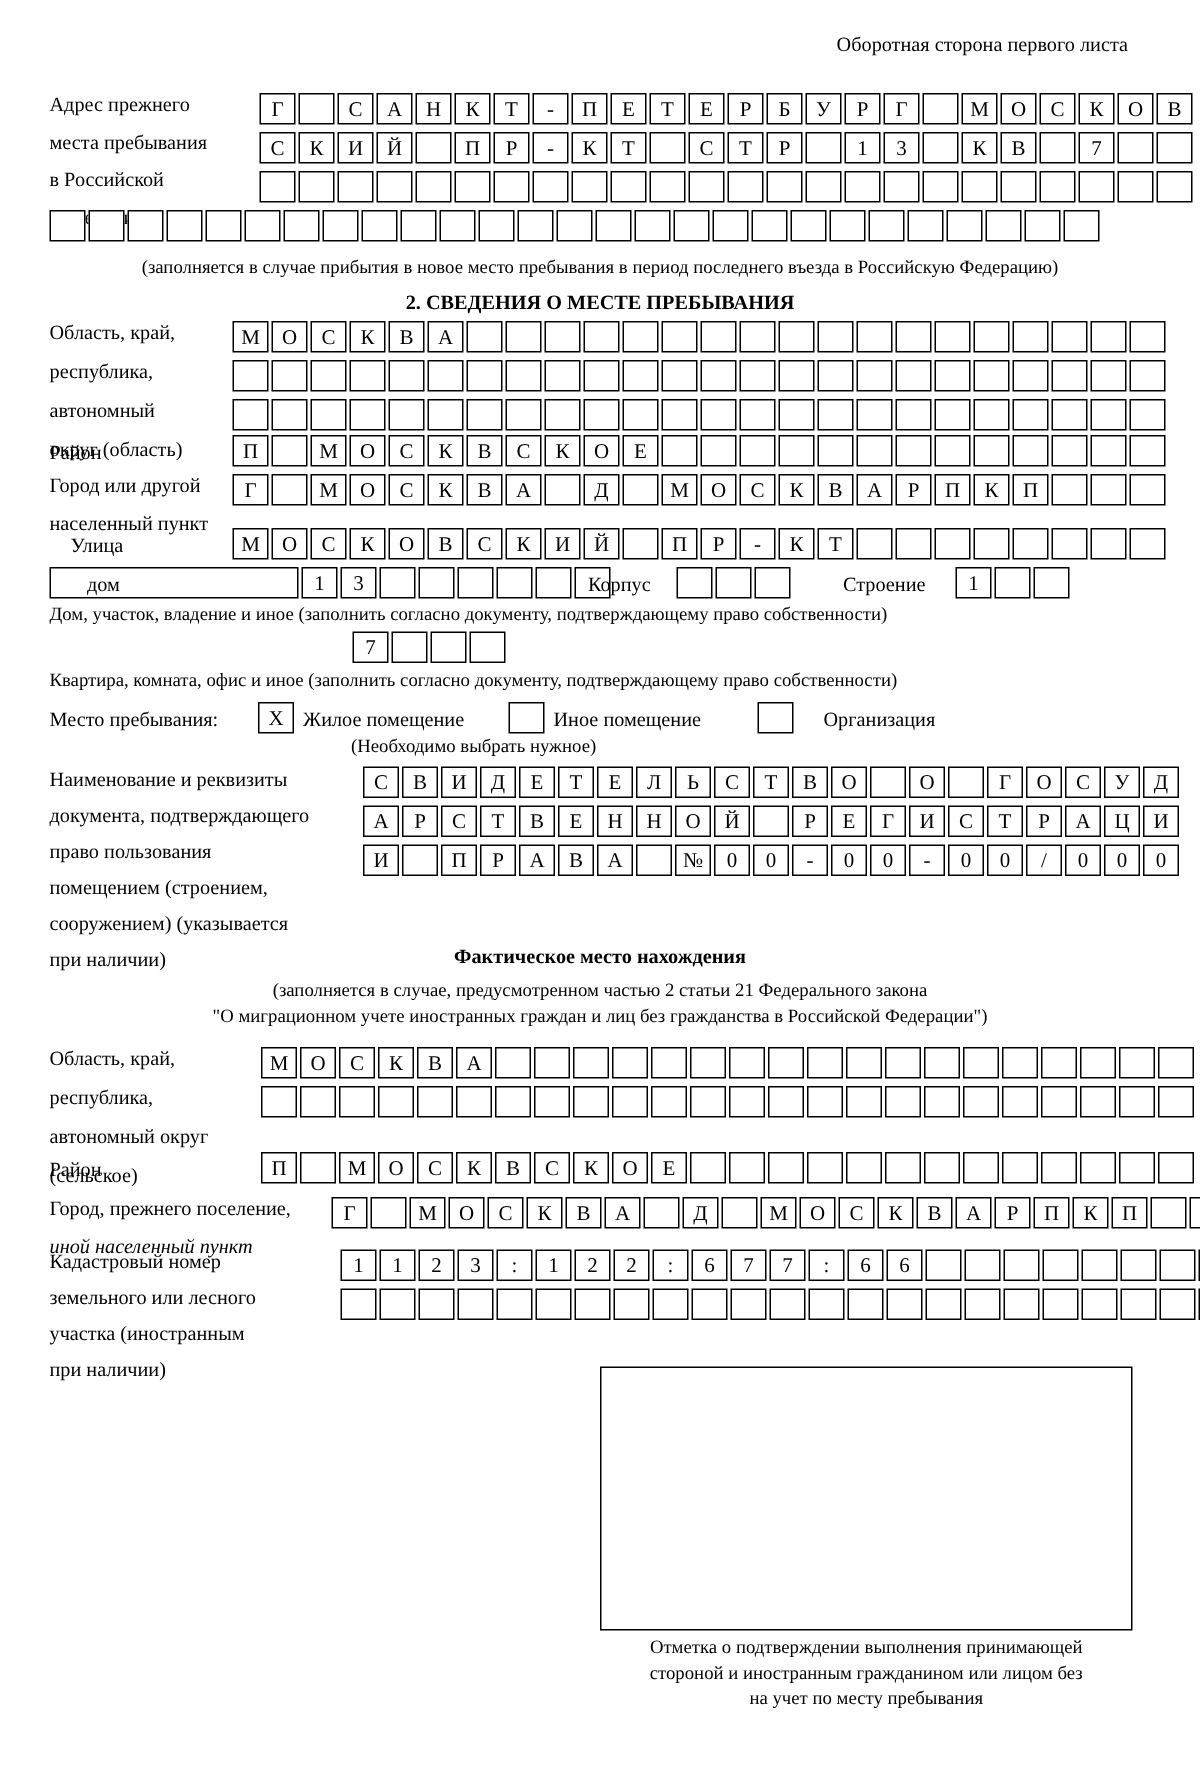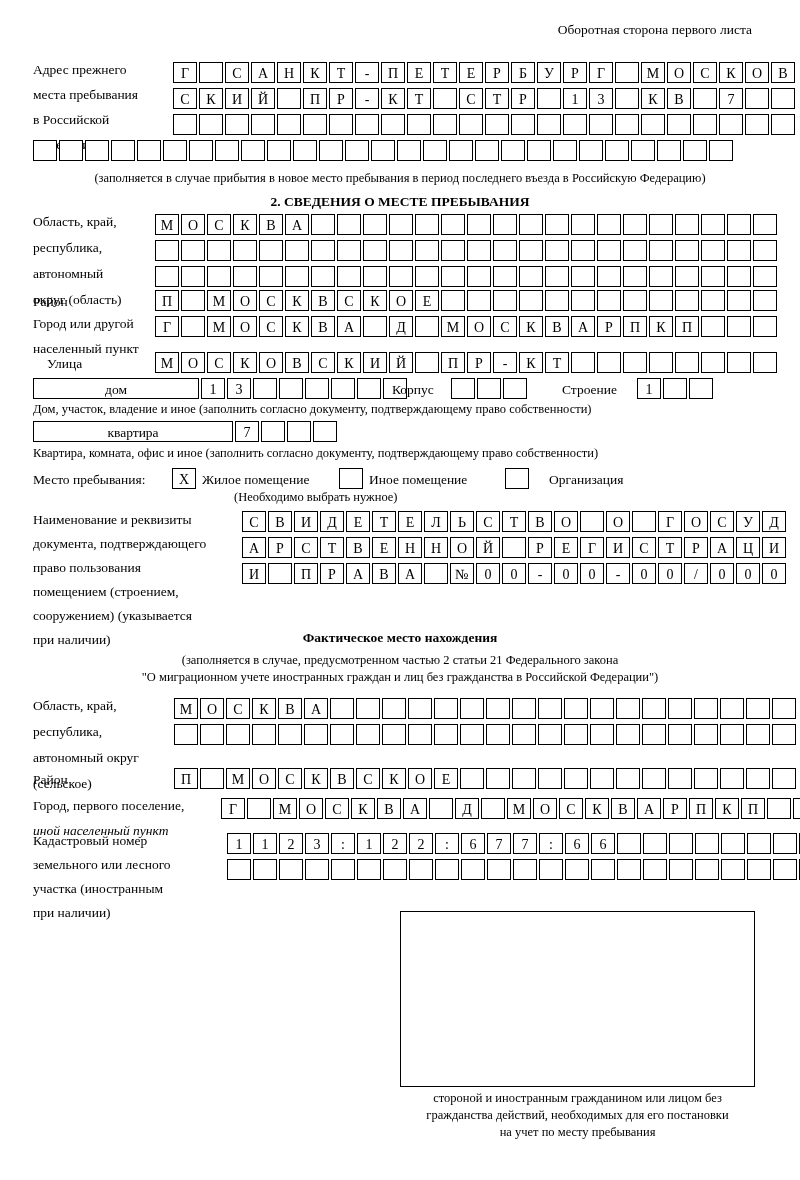--- a/index.html
+++ b/index.html
@@ -53,22 +53,23 @@
     font-weight: bold;
     font-size: 13.5px;
     text-align: center;
   }
   .abs { position: absolute; }
   .wbox {
     border: 1px solid #000;
     box-sizing: border-box;
     height: 21px;
     font-size: 13.5px;
-    text-align: center;
+    text-align: left;
     line-height: 21px;
+    padding-left: 24px;
   }
   .note {
     font-size: 12.5px;
     text-align: center;
   }
   .bigbox {
     border: 1px solid #000;
     box-sizing: border-box;
   }
   .capt {
@@ -398,21 +399,20 @@
   </div>
   <div class="abs label" style="left:562px; top:382px;">Строение</div>
   <div class="abs cells" style="left:637px; top:378px;">
     <div class="cell">1</div>
     <div class="cell"></div>
     <div class="cell"></div>
   </div>
 
   <div class="abs small" style="left:33px; top:402px;">Дом, участок, владение и иное (заполнить согласно документу, подтверждающему право собственности)</div>
 
-  <div class="abs wbox" style="left:33px; top:421px; width:200px;">квартира</div>
   <div class="abs cells" style="left:235px; top:421px;">
     <div class="cell">7</div>
     <div class="cell"></div>
     <div class="cell"></div>
     <div class="cell"></div>
   </div>
 
   <div class="abs small" style="left:33px; top:446px;">Квартира, комната, офис и иное (заполнить согласно документу, подтверждающему право собственности)</div>
 
   <div class="abs label" style="left:33px; top:472px;">Место пребывания:</div>
@@ -589,21 +589,21 @@
     <div class="cell"></div>
     <div class="cell"></div>
     <div class="cell"></div>
     <div class="cell"></div>
     <div class="cell"></div>
     <div class="cell"></div>
     <div class="cell"></div>
   </div>
 
   <div class="abs" style="left:33px; top:798px; width:170px;">
-    <div class="label">Город, первого поселение,</div>
+    <div class="label">Город, прежнего поселение,</div>
     <div class="label" style="margin-top:10px;font-style:italic;">иной населенный пункт</div>
   </div>
   <div class="abs cells" style="left:221px; top:798px;">
     <div class="cell">Г</div>
     <div class="cell"></div>
     <div class="cell">М</div>
     <div class="cell">О</div>
     <div class="cell">С</div>
     <div class="cell">К</div>
     <div class="cell">В</div>
@@ -678,18 +678,18 @@
     <div class="cell"></div>
     <div class="cell"></div>
     <div class="cell"></div>
     <div class="cell"></div>
     <div class="cell"></div>
     <div class="cell"></div>
   </div>
 
   <div class="abs bigbox" style="left:400px; top:911px; width:355px; height:176px;"></div>
   <div class="abs" style="left:390px; top:1090px; width:375px;">
+    <div class="capt">Отметка о подтверждении выполнения принимающей</div>
     <div class="capt">стороной и иностранным гражданином или лицом без</div>
-    <div class="capt">гражданства действий, необходимых для его постановки</div>
     <div class="capt">на учет по месту пребывания</div>
   </div>
 
 </div>
 
 </body></html>

